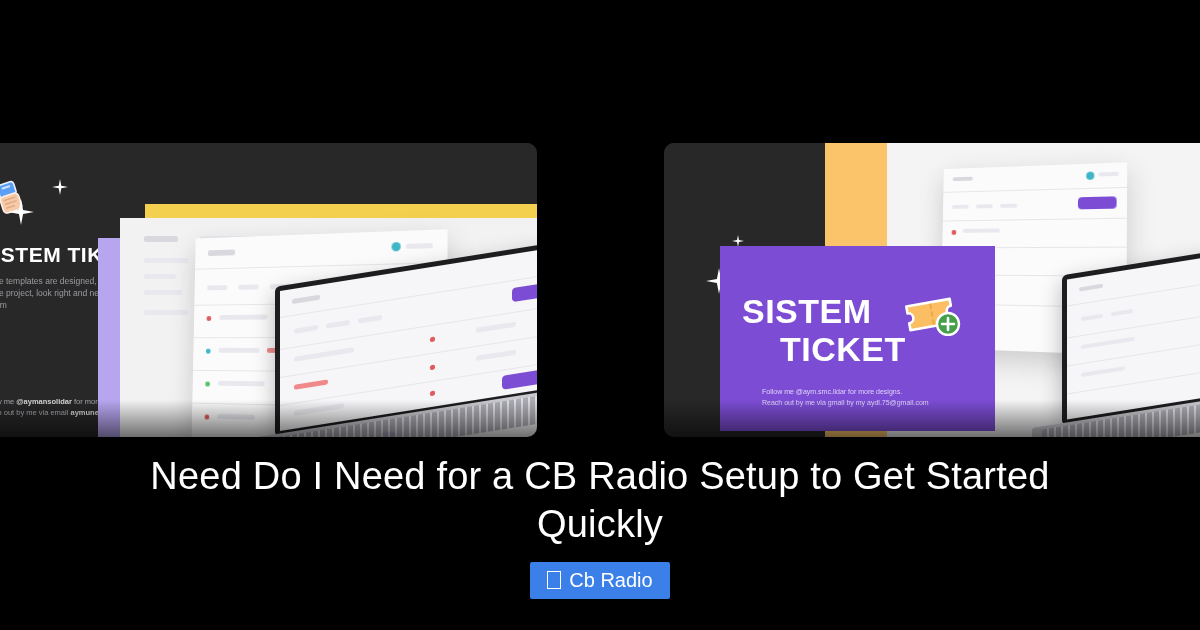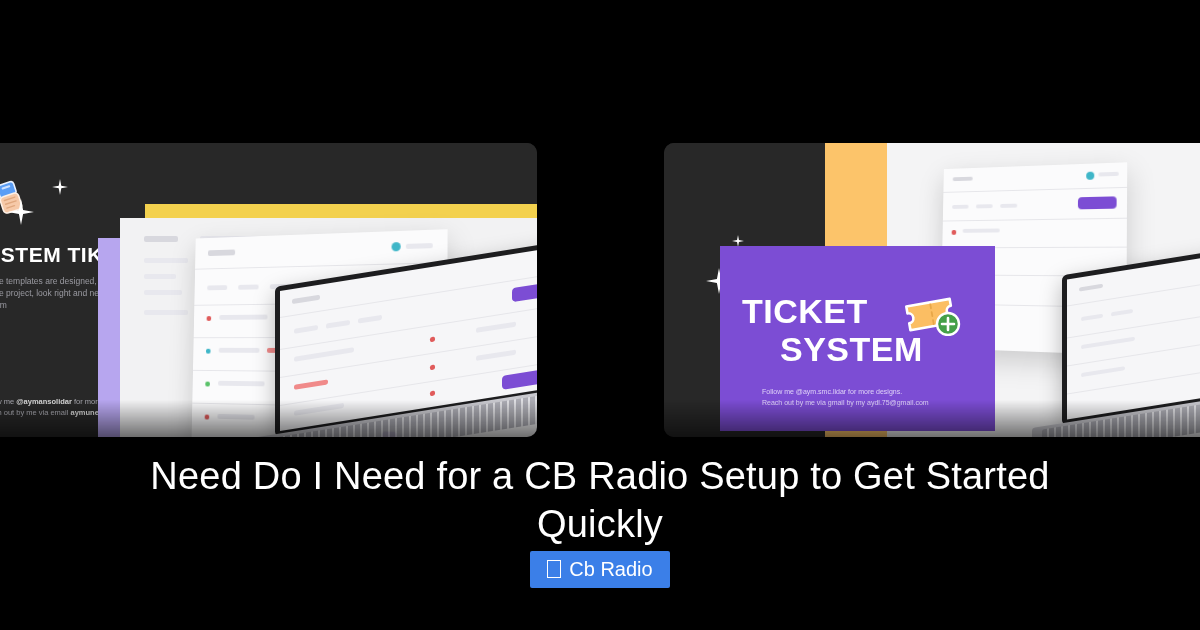--- a/index.html
+++ b/index.html
@@ -76,21 +76,21 @@
   .scrim{position:absolute;left:0;top:437px;width:1200px;height:193px;
     background:#000;}
   .scrim-soft{position:absolute;left:0;top:400px;width:1200px;height:60px;
     background:linear-gradient(to bottom,rgba(0,0,0,0) 0%,rgba(0,0,0,.55) 62%,rgba(0,0,0,.88) 100%);}
 
   
   .content{position:absolute;left:0;top:452px;width:1200px;text-align:center;}
   .title{color:#ffffff;font-size:38px;line-height:48px;font-weight:normal;
     margin:0 auto;max-width:1000px;letter-spacing:.2px;
     text-shadow:0 1px 3px rgba(0,0,0,.85);}
-  .badge-wrap{margin-top:3px;}
+  .badge-wrap{margin-top:14px;}
   .badge{display:inline-flex;align-items:center;gap:8px;
     background:#3b7fe8;color:#ffffff;font-size:20px;line-height:22px;
     padding:7px 17px 8px;border-radius:2px;}
   .badge .tofu{display:inline-block;width:12px;height:16px;
     border:1.6px solid #ffffff;background:transparent;}
 </style>
 </head>
 <body>
 
 <div class="stage">
@@ -233,22 +233,22 @@
 
           <div class="txt-bar lt" style="left:14px;top:96px;width:44px;height:4px;"></div>
           <div class="row-line" style="left:0;top:114px;width:270px;"></div>
 
         </div>
         <div class="base" style="left:-30px;top:148px;width:340px;height:12px;"></div>
         <div class="keys" style="left:-20px;top:152px;width:310px;height:28px;"></div>
       </div>
 
       <div class="rp-card">
-        <div class="t1">TICKET</div>
-        <div class="t2">SYSTEM</div>
+        <div class="t1">SISTEM</div>
+        <div class="t2">TICKET</div>
         <div class="sub">
           <div>Follow me @aym.smc.lidar for more designs.</div>
           <div>Reach out by me via gmail by my aydl.75@gmail.com</div>
         </div>
         <svg class="ticket-ico" viewBox="0 0 62 44">
           <g transform="rotate(-10 31 22)">
             <path d="M6 10h44v7a5 5 0 000 10v7H6v-7a5 5 0 000-10z" fill="#fbbe63" stroke="#ffffff" stroke-width="2.6" stroke-linejoin="round"></path>
             <path d="M30 12v4M30 20v4M30 28v4" stroke="#e8a748" stroke-width="1.8" stroke-linecap="round"></path>
           </g>
           <circle cx="46" cy="32" r="11" fill="#45a049" stroke="#ffffff" stroke-width="2.4"></circle>

